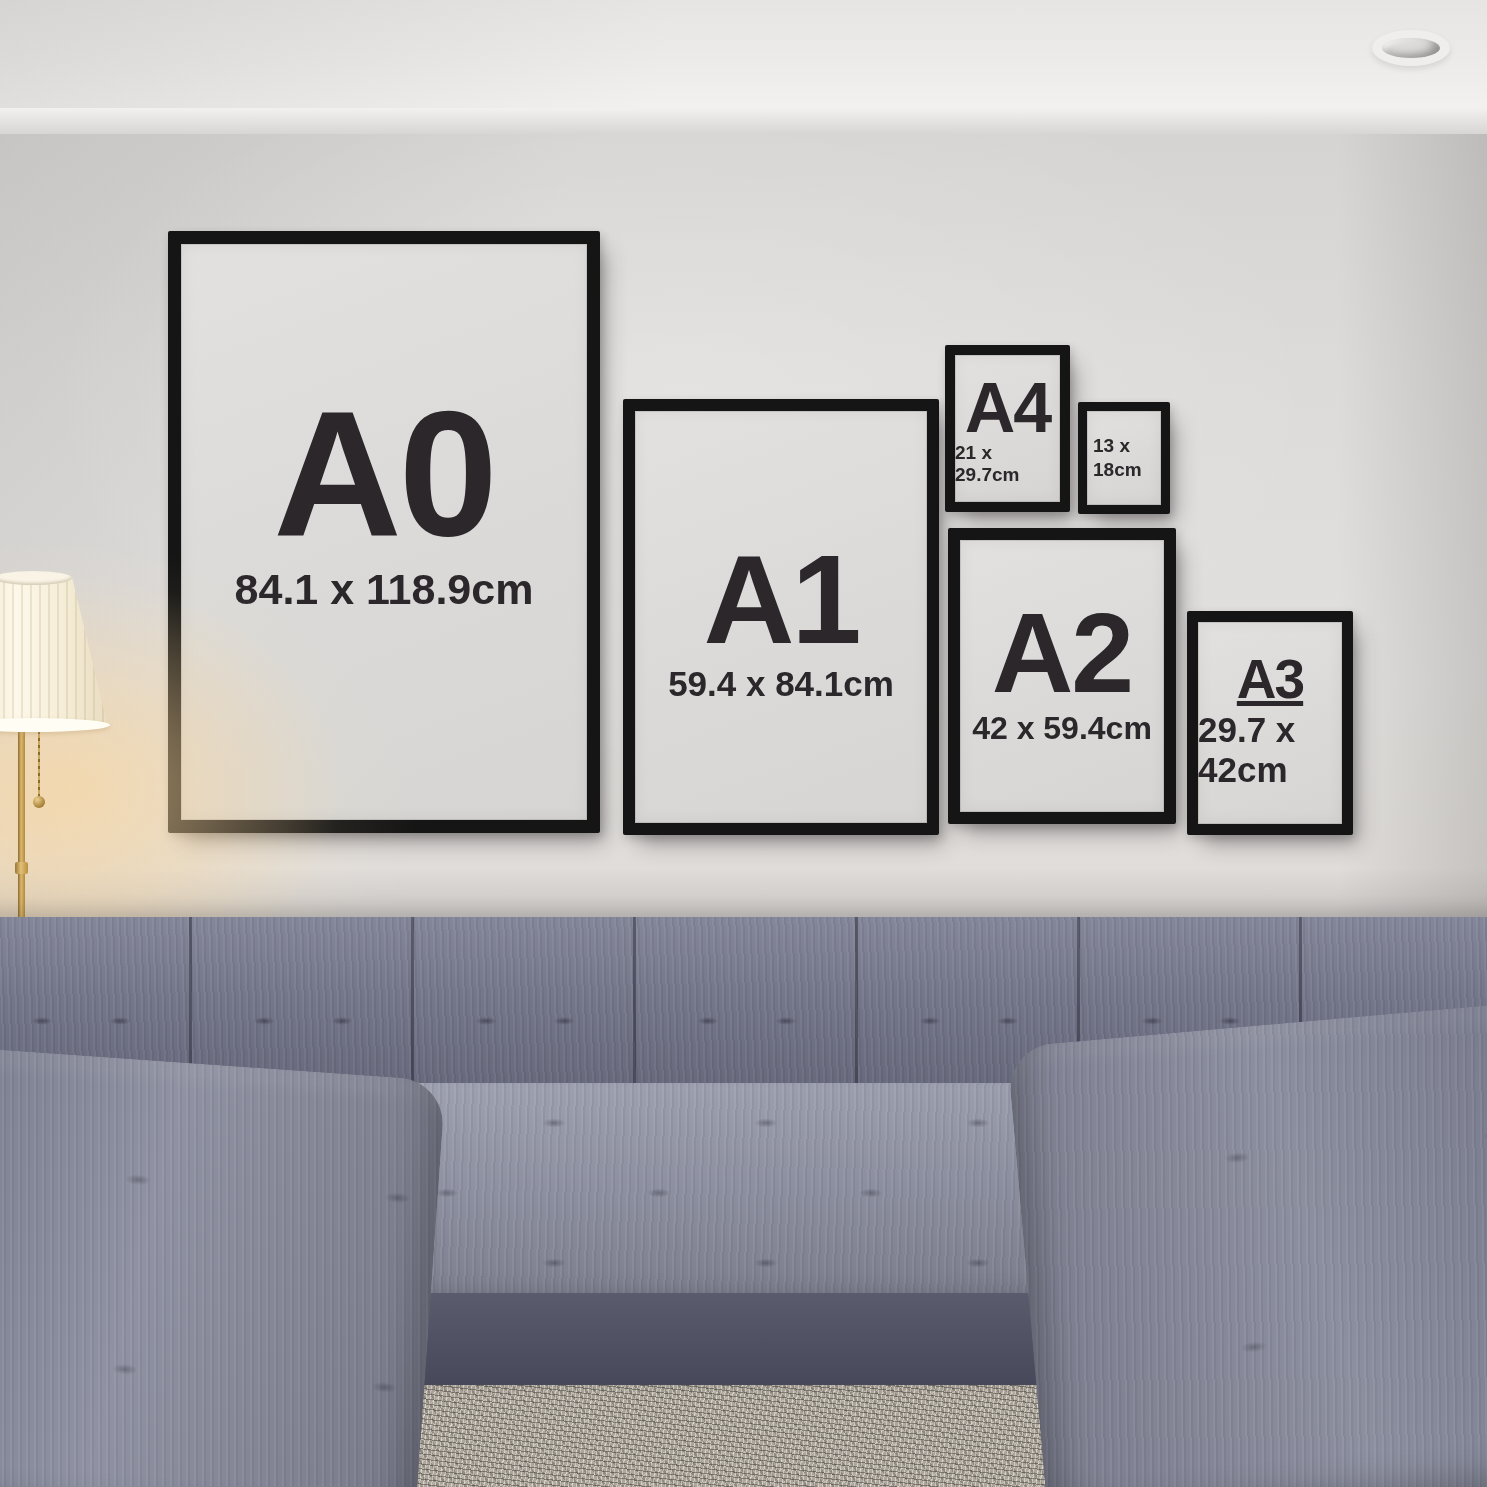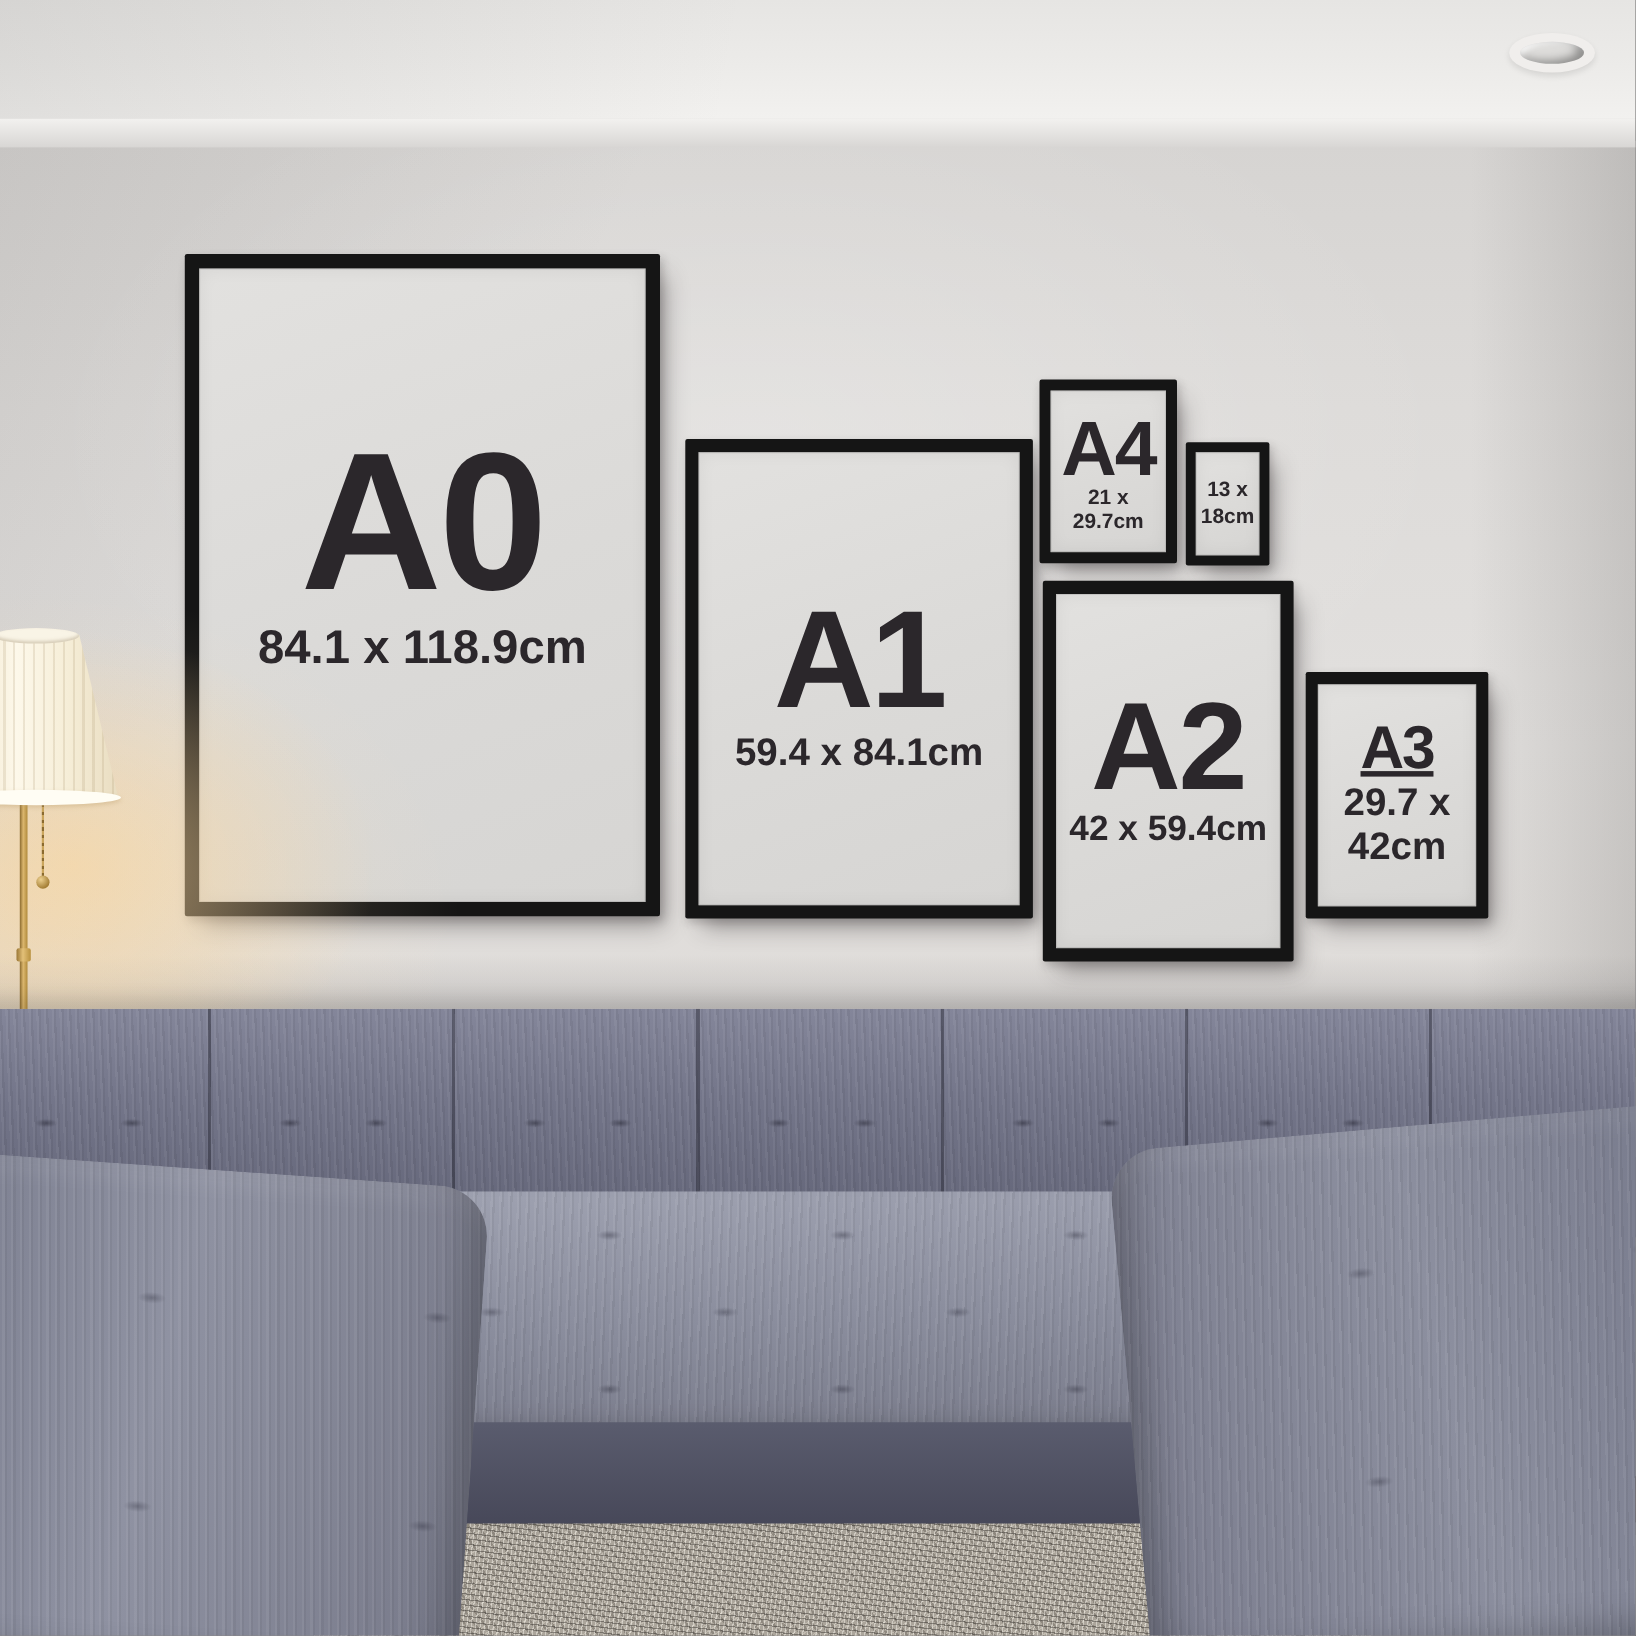--- a/index.html
+++ b/index.html
@@ -44,39 +44,39 @@
     background:
       radial-gradient(46% 42% at 46% 44%,rgba(255,214,150,.55),rgba(255,214,150,0) 70%),
       radial-gradient(60% 55% at 42% 50%,rgba(255,226,178,.30),rgba(255,226,178,0) 75%);
   }
   
   .frame{position:absolute;background:#151515;border-radius:2px;z-index:3;
     box-shadow:10px 14px 20px -6px rgba(48,44,46,.42), 2px 4px 8px rgba(48,44,46,.22);}
   .poster{position:absolute;background:linear-gradient(160deg,#e2e1df 0%,#dbdad8 52%,#d6d5d3 100%);
     box-shadow:inset 0 0 0 1px rgba(0,0,0,.10), inset 0 0 16px rgba(0,0,0,.06);
     display:flex;flex-direction:column;align-items:center;justify-content:center;
-    color:#2b272b;font-weight:bold;text-align:center;}
+    color:#2b272b;font-weight:bold;text-align:left;}
   .label{line-height:.85;letter-spacing:-3px;}
   .size{letter-spacing:0;}
   .f-a0{left:168px;top:231px;width:432px;height:602px;}
   .f-a0 .poster{inset:13px;padding-bottom:52px;}
   .f-a0 .label{font-size:178px;}
   .f-a0 .size{font-size:43px;margin-top:16px;}
   .f-a1{left:623px;top:399px;width:316px;height:436px;}
   .f-a1 .poster{inset:12px;padding-top:16px;}
   .f-a1 .label{font-size:126px;}
   .f-a1 .size{font-size:35px;margin-top:11px;}
   .f-a4{left:945px;top:345px;width:125px;height:167px;}
   .f-a4 .poster{inset:10px;padding-top:8px;}
   .f-a4 .label{font-size:70px;letter-spacing:-2px;}
   .f-a4 .size{font-size:19px;margin-top:4px;}
-  .f-s13{left:1078px;top:402px;width:76px;height:112px;}
+  .f-s13{left:1078px;top:402px;width:92px;height:112px;}
   .f-s13 .poster{inset:9px;}
   .f-s13 .size{font-size:19px;line-height:1.25;width:62px;}
-  .f-a2{left:948px;top:528px;width:228px;height:346px;}
+  .f-a2{left:948px;top:528px;width:228px;height:296px;}
   .f-a2 .poster{inset:12px;}
   .f-a2 .label{font-size:113px;letter-spacing:-2px;}
   .f-a2 .size{font-size:32px;margin-top:9px;}
   .f-a3{left:1187px;top:611px;width:166px;height:224px;}
   .f-a3 .poster{inset:11px;}
   .f-a3 .label{font-size:55px;letter-spacing:-2px;text-decoration:underline;}
   .f-a3 .size{font-size:35px;margin-top:7px;}
   
   .lamp-shade{position:absolute;left:-42px;top:577px;width:150px;height:150px;z-index:4;}
   .lamp-shade-body{position:absolute;inset:0;

